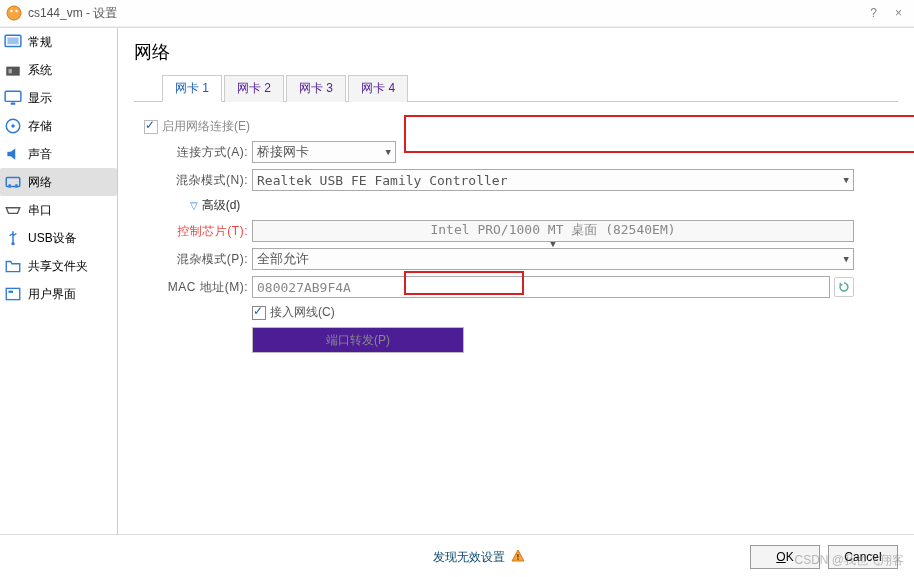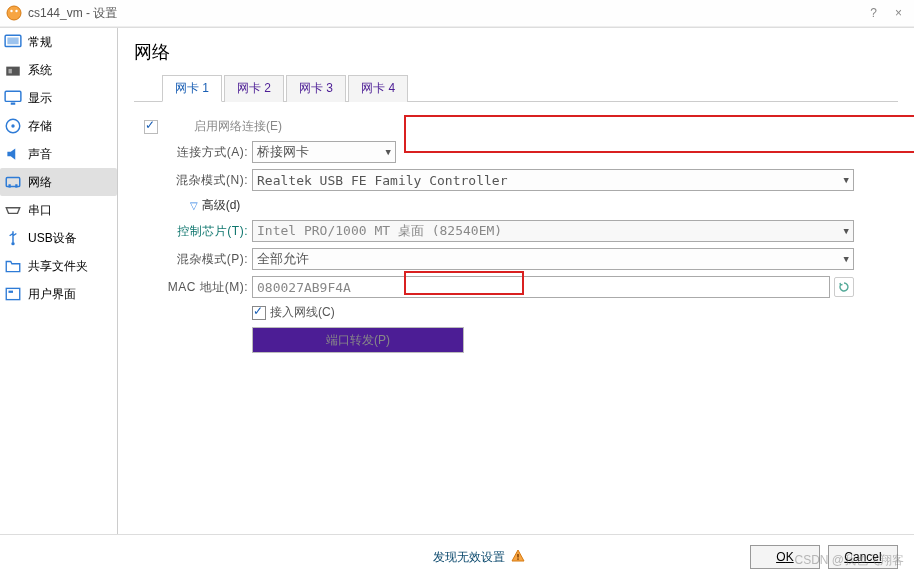--- a/index.html
+++ b/index.html
@@ -108,36 +108,35 @@
   position: relative;
 }
 .row-label {
   width: 104px;
   text-align: right;
   padding-right: 4px;
   letter-spacing: 0.5px;
 }
 .row-label-chk {
   padding-left: 0;
-  gap: 32px;
 }
 select, input[type="text"], .combo {
   height: 22px;
   border: 1px solid #aaa;
   background: #fff;
   font-family: "Consolas","SimSun", monospace;
   font-size: 13px;
   padding: 0 4px;
   box-sizing: border-box;
 }
 .combo {
   display:flex; align-items:center; justify-content:space-between;
   background:#fdfdfd;
 }
-.combo.disabled { background:#f8f8f8; color:#888; }
+.combo.disabled { background:#f8f8f8; color:#888;flex-direction:column; }
 .combo .caret { font-size:9px; color:#555; }
 .combo.small { width: 144px; }
 .combo.long { width: 602px; }
 input.long { width: 578px; }
 .chk {
   width:12px; height:12px; border:1px solid #888; display:inline-block; margin-right:4px; position:relative; background:#fff;
 }
 .chk.checked::after {
   content:"✓"; position:absolute; top:-3px; left:0; font-size:12px; color:#1a5fb4;
 }
@@ -163,21 +162,20 @@
   justify-content:center;
   position:relative;
 }
 .footer-msg { display:flex; align-items:center; gap:6px; color:#0c4a6e;margin-left:44px;}
 .footer-btns {
   position:absolute; right:16px; display:flex; gap:8px;
 }
 .footer-btns button {
   width:70px; height:24px; border:1px solid #999; background:#f4f4f4; cursor:pointer;
   font-size:12px;
-  text-decoration:underline;
 }
 .watermark {
   position:absolute; right:10px; bottom:8px; color:rgba(120,120,120,.5); font-size:12px; pointer-events:none;
 }
 </style>
 </head>
 <body>
 
 <div class="window">
 
@@ -321,21 +319,21 @@
             <span class="caret">▼</span>
           </div>
         </div>
 
         <div class="row advanced-row">
           <span class="tri">▽</span>
           <span>高级(d)</span>
         </div>
 
         <div class="row">
-          <span class="row-label" style="color:#0f766e">控制芯片(T):</span>
+          <span class="row-label" style="color:#ef4444">控制芯片(T):</span>
           <div class="combo long disabled">
             <span>Intel PRO/1000 MT 桌面 (82540EM)</span>
             <span class="caret">▼</span>
           </div>
         </div>
 
         <div class="row">
           <span class="row-label">混杂模式(P):</span>
           <div class="combo long">
             <span>全部允许</span>

